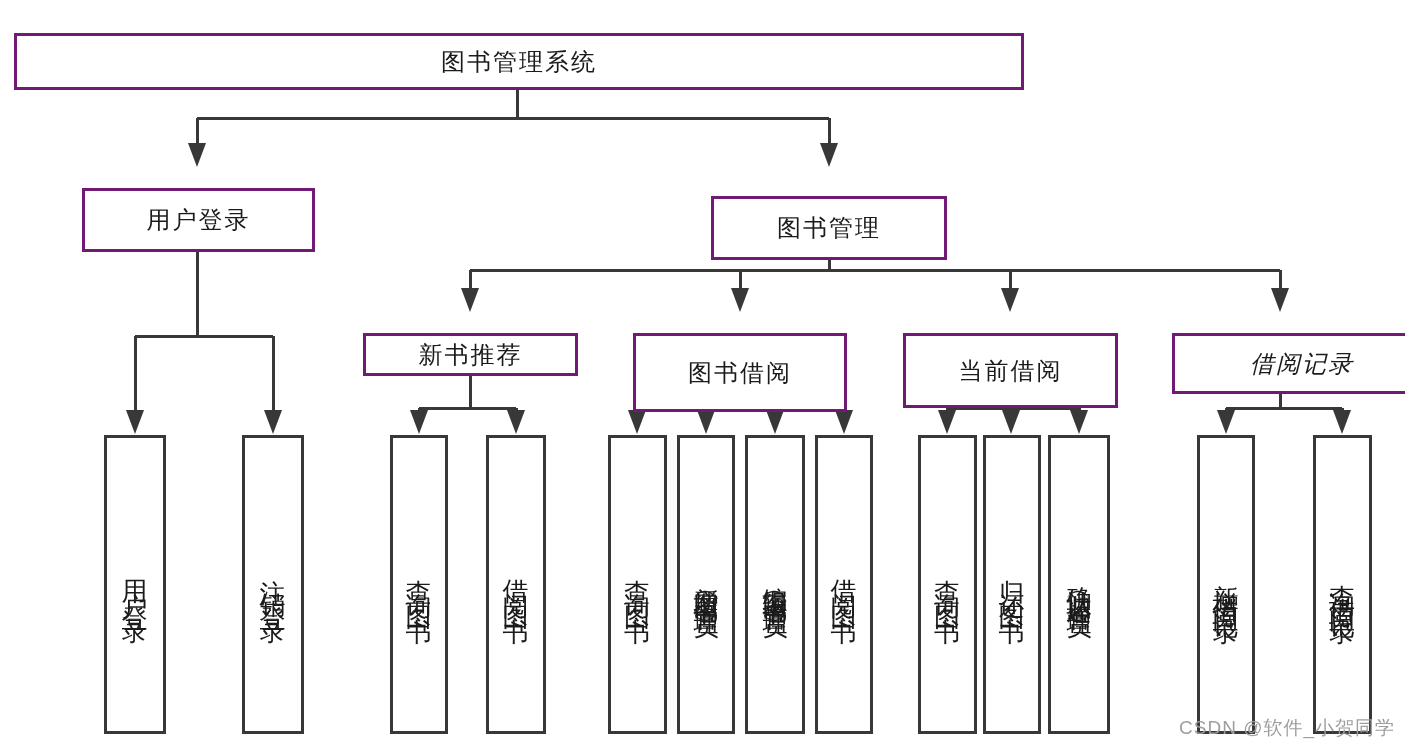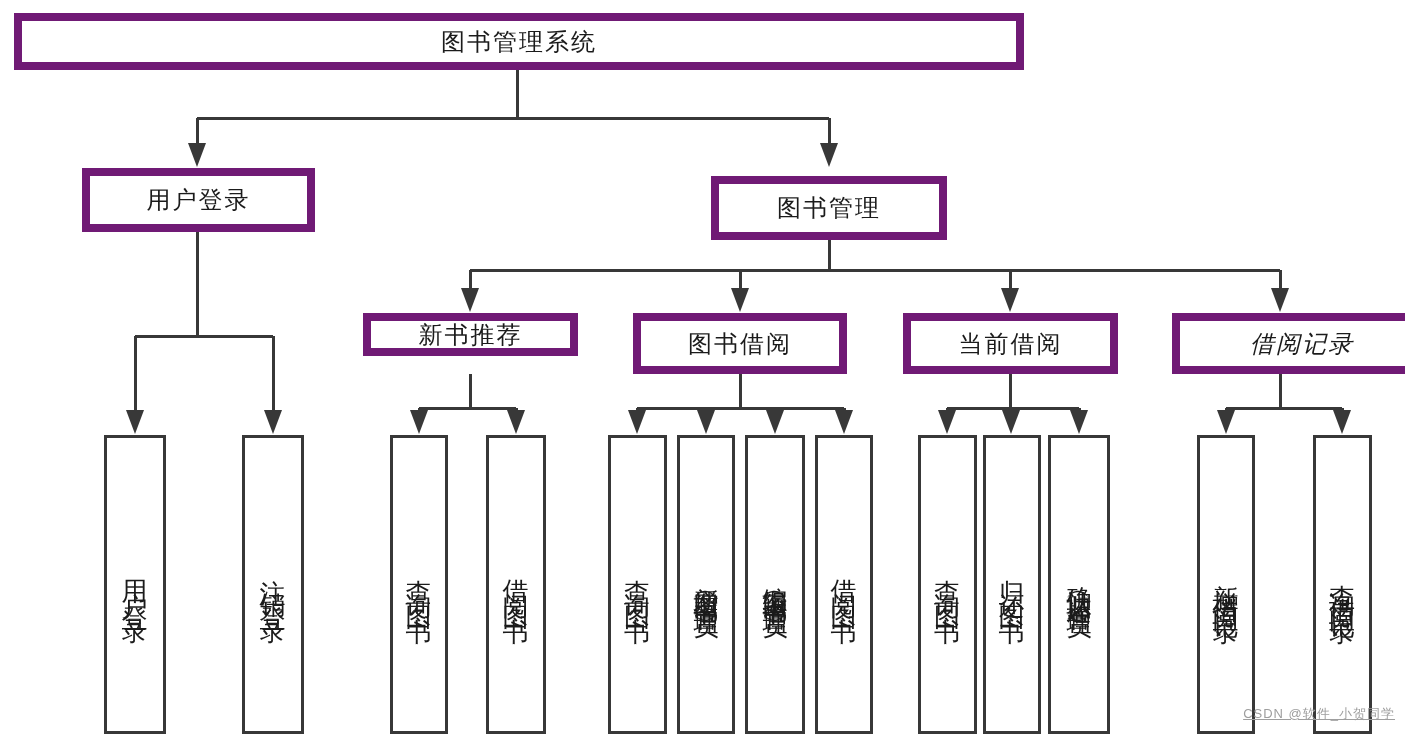--- a/index.html
+++ b/index.html
@@ -14,29 +14,30 @@
   }
   .connectors {
     position: absolute;
     left: 0; top: 0;
     width: 1405px; height: 747px;
     z-index: 1;
   }
   .node {
     position: absolute;
     background: #ffffff;
-    border: 8px solid #701a75;
+    border: 3px solid #701a75;
     display: flex;
     align-items: center;
     justify-content: center;
     color: #1b1b1b;
     font-size: 24px;
     letter-spacing: 2px;
     z-index: 2;
     line-height: 1;
+    margin-top: 20px;
   }
   .vnode {
     position: absolute;
     top: 435px;
     height: 299px;
     background: #ffffff;
     border: 3px solid #383838;
     display: flex;
     align-items: center;
     justify-content: center;
@@ -49,26 +50,25 @@
     font-size: 26px;
     line-height: 1;
     white-space: nowrap;
   }
   .v4 { letter-spacing: 13px; }
   .v6 { letter-spacing: 7px; }
   .v9 { letter-spacing: 4px; font-size: 25px; }
   .watermark {
     position: absolute;
     right: 10px;
-    bottom: 24px;
+    bottom: 6px;
     color: #9e9e9e;
-    font-size: 13px;
+    font-size: 19px;
     letter-spacing: 1px;
     z-index: 5;
-    text-decoration: underline;
   }
 </style>
 </head>
 <body>
 
 <div class="canvas">
 
   <svg class="connectors" viewBox="0 0 1405 747" xmlns="http://www.w3.org/2000/svg">
     <g stroke="#383838" stroke-width="3" fill="none" shape-rendering="crispEdges">
       <path d="M517 70 V118 M197 118 H829 M197 118 V146 M829 118 V146"></path>
@@ -100,22 +100,22 @@
       M1217 410 L1235 410 L1226 434 Z
       M1333 410 L1351 410 L1342 434 Z"></path>
   </svg>
 
   <div class="node" style="left:14px; top:13px; width:1010px; height:57px;">图书管理系统</div>
 
   <div class="node" style="left:82px; top:168px; width:233px; height:64px;">用户登录</div>
   <div class="node" style="left:711px; top:176px; width:236px; height:64px;">图书管理</div>
 
   <div class="node" style="left:363px; top:313px; width:215px; height:43px;">新书推荐</div>
-  <div class="node" style="left:633px; top:313px; width:214px; height:61px;">图书借阅</div>
-  <div class="node" style="left:903px; top:313px; width:215px; height:61px;">当前借阅</div>
+  <div class="node" style="left:633px; top:313px; width:214px; height:79px;">图书借阅</div>
+  <div class="node" style="left:903px; top:313px; width:215px; height:75px;">当前借阅</div>
   <div class="node" style="left:1172px; top:313px; width:260px; height:61px;font-style:italic;">借阅记录</div>
 
   <div class="vnode" style="left:104px; width:62px;">
     <span class="vtext v4">用户登录</span>
   </div>
   <div class="vnode" style="left:242px; width:62px;">
     <span class="vtext v4">注销登录</span>
   </div>
 
   <div class="vnode" style="left:390px; width:58px;">

